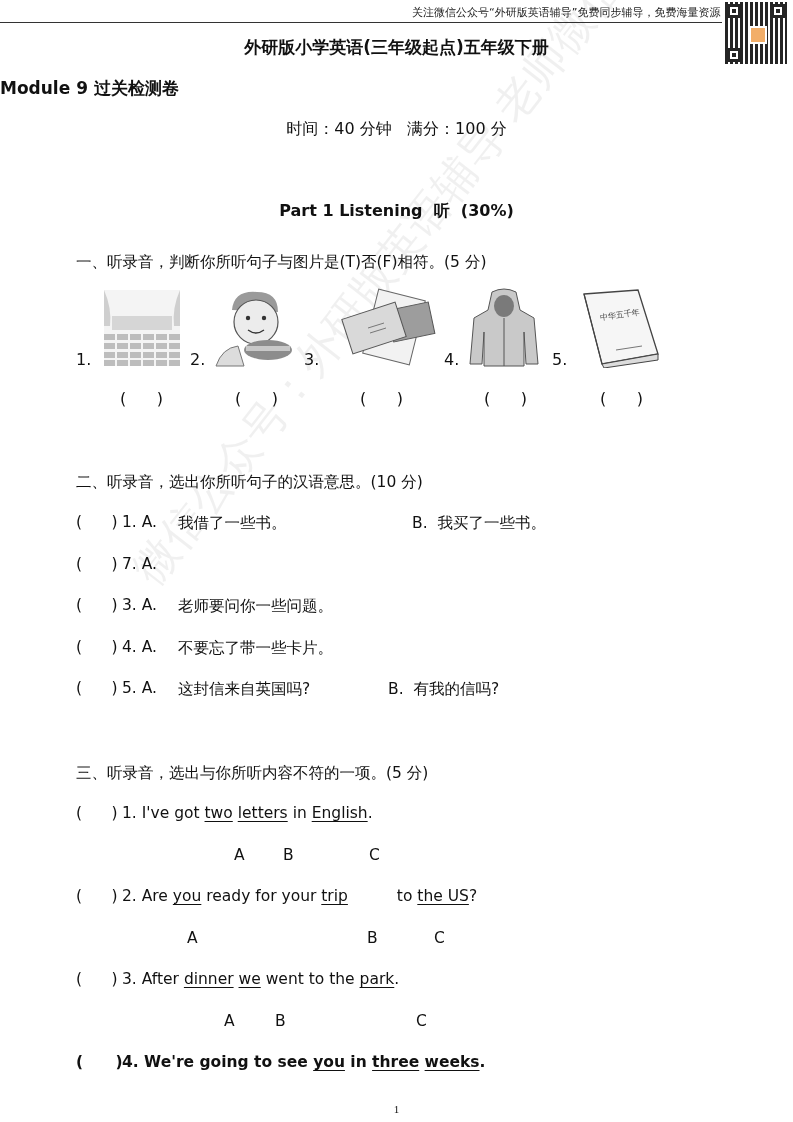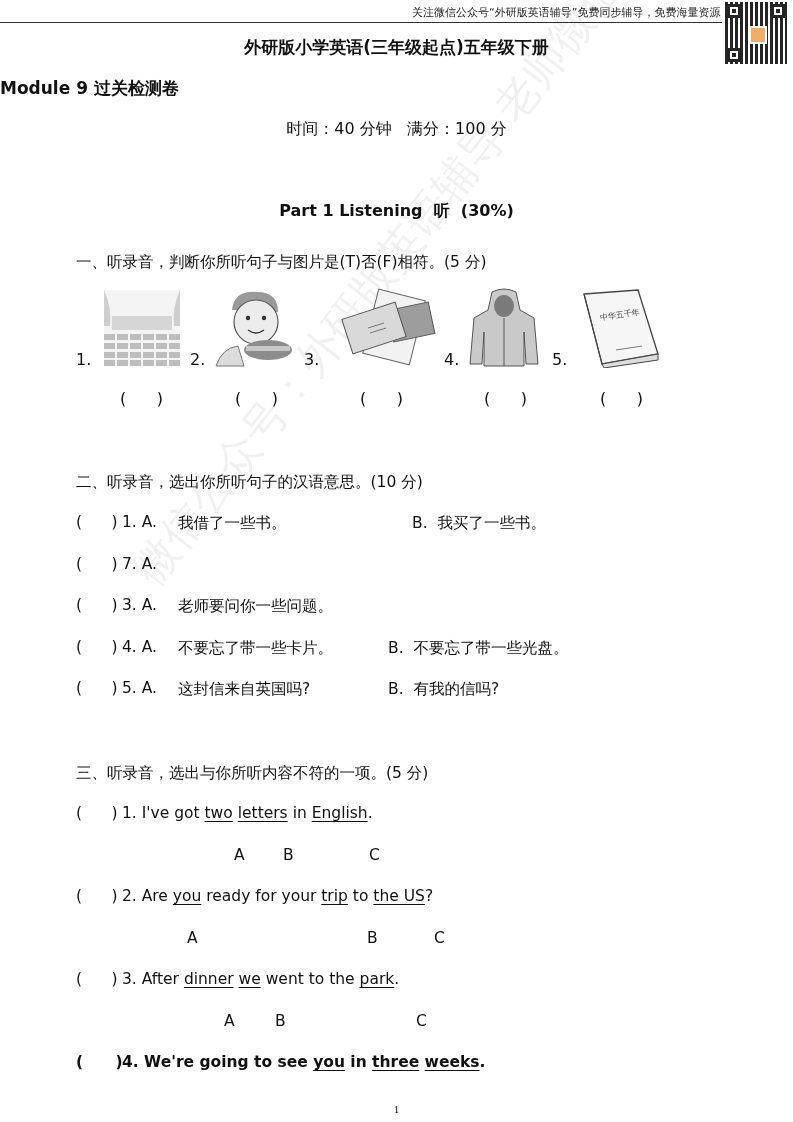--- a/index.html
+++ b/index.html
@@ -154,41 +154,40 @@
 <div class="abs row" style="top:555px; width:600px;">
   <span class="par" style="white-space:pre;">(      )</span><span class="num">7. A.</span>
 </div>
 <div class="abs row" style="top:596px; width:600px;">
   <span class="par" style="white-space:pre;">(      )</span><span class="num">3. A.</span>
   <span class="optA">老师要问你一些问题。</span>
 </div>
 <div class="abs row" style="top:638px; width:600px;">
   <span class="par" style="white-space:pre;">(      )</span><span class="num">4. A.</span>
   <span class="optA">不要忘了带一些卡片。</span>
-  <span class="optB" style="white-space:pre;">B.  不要忘了带一些光盘。</span>
 </div>
 <div class="abs row" style="top:679px; width:600px;">
   <span class="par" style="white-space:pre;">(      )</span><span class="num">5. A.</span>
   <span class="optA">这封信来自英国吗?</span>
   <span class="optB" style="white-space:pre;">B.  有我的信吗?</span>
 </div>
 
 <div class="abs sec" style="top:763px;">三、听录音，选出与你所听内容不符的一项。(5 分)</div>
 
 <div class="abs row" style="top:804px;">
   <span class="par" style="white-space:pre;">(      )</span><span>1.</span>
   <span style="white-space:pre;">I've got </span><span class="u">two</span><span style="white-space:pre;"> </span><span class="u">letters</span><span style="white-space:pre;"> in </span><span class="u">English</span><span>.</span>
 </div>
 <span class="abs letters" style="left:234px; top:846px;">A</span>
 <span class="abs letters" style="left:283px; top:846px;">B</span>
 <span class="abs letters" style="left:369px; top:846px;">C</span>
 
 <div class="abs row" style="top:887px;">
   <span class="par" style="white-space:pre;">(      )</span><span>2.</span>
-  <span style="white-space:pre;">Are </span><span class="u">you</span><span style="white-space:pre;"> ready for your </span><span class="u">trip</span><span style="white-space:pre;"> to </span><span class="u">the US</span><span>?</span>
+  <span style="white-space:pre;">Are </span><span class="u">you</span><span style="white-space:pre;"> ready for your </span><span class="u">trip</span><span style="white-space:pre;margin-left:44px;"> to </span><span class="u">the US</span><span>?</span>
 </div>
 <span class="abs letters" style="left:187px; top:929px;">A</span>
 <span class="abs letters" style="left:367px; top:929px;">B</span>
 <span class="abs letters" style="left:434px; top:929px;">C</span>
 
 <div class="abs row" style="top:970px;">
   <span class="par" style="white-space:pre;">(      )</span><span>3.</span>
   <span style="white-space:pre;">After </span><span class="u">dinner</span><span style="white-space:pre;"> </span><span class="u">we</span><span style="white-space:pre;"> went to the </span><span class="u">park</span><span>.</span>
 </div>
 <span class="abs letters" style="left:224px; top:1012px;">A</span>

